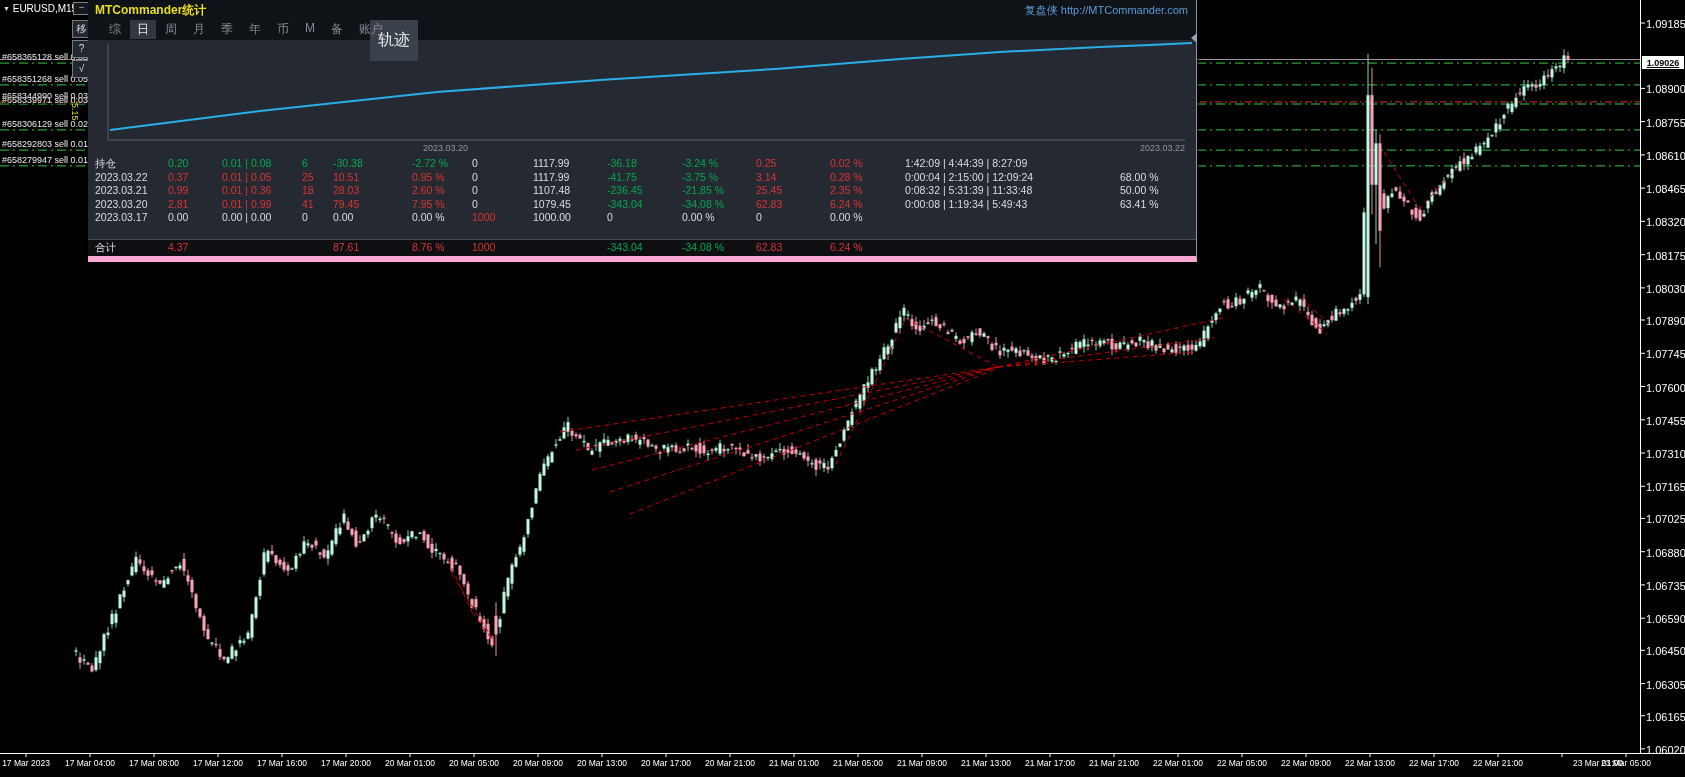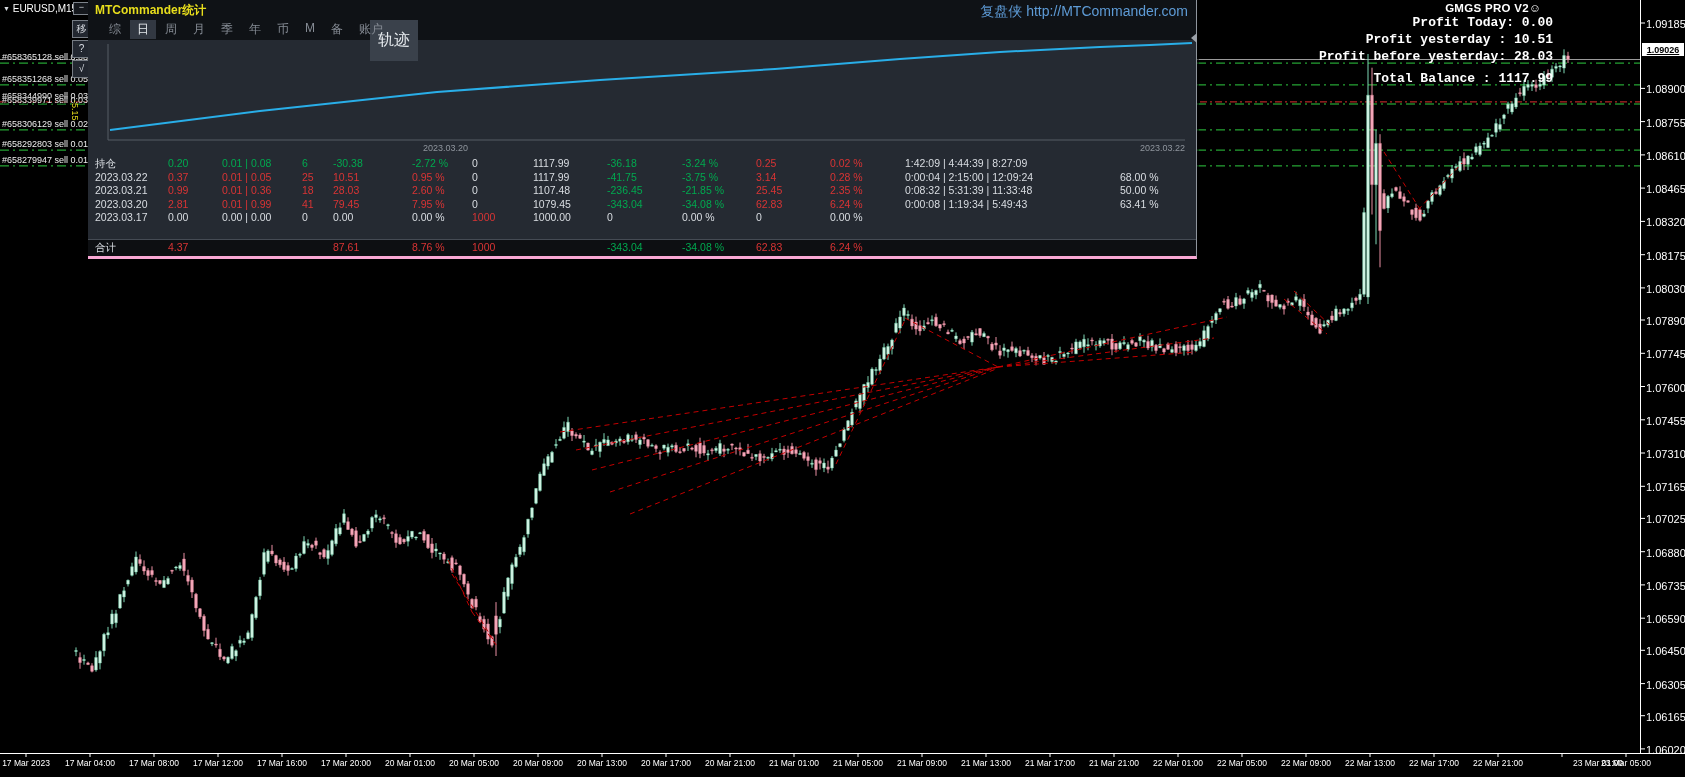--- a/index.html
+++ b/index.html
@@ -24,24 +24,24 @@
   .side-btn{position:absolute;left:72px;width:17px;height:16px;border:1px solid #767c84;background:#222730;
             color:#d8dce2;font-size:10px;line-height:15px;text-align:center;z-index:4;}
   
   .gmgs{position:absolute;right:132px;top:2px;text-align:right;z-index:2;}
   .gmgs .brand{font-size:11.5px;font-weight:bold;color:#fff;padding-right:12px;letter-spacing:.3px;}
   .gmgs .pline{font-family:"Liberation Mono","DejaVu Sans Mono",monospace;font-weight:bold;
                font-size:13px;color:#fff;line-height:17px;white-space:pre;}
   .gmgs .pline.total{margin-top:5px;}
   
   .panel{position:absolute;left:88px;top:0;width:1108px;height:255px;background:#252A32;z-index:5;
-         border-right:1px solid #8f959d;border-bottom:4px solid #f9a8d4;box-shadow:2px 2px 0 rgba(0,0,0,.55);}
+         border-right:1px solid #8f959d;border-bottom:7px solid #f9a8d4;box-shadow:2px 2px 0 rgba(0,0,0,.55);}
   .p-head{position:absolute;left:0;top:0;right:0;height:40px;background:#0F1216;}
   .p-title{position:absolute;left:7px;top:2px;color:#E8DE1C;font-weight:bold;font-size:12px;}
-  .p-link{position:absolute;right:8px;top:3px;color:#5E9BD6;font-size:14px;}
+  .p-link{position:absolute;right:8px;top:3px;color:#5E9BD6;font-size:11px;}
   .p-tabs{position:absolute;left:14px;top:20px;display:flex;z-index:2;}
   .p-tab{color:#868C95;font-size:12px;padding:1px 7px;margin-right:2px;cursor:default;}
   .p-tab.active{background:#323842;color:#E6EAEE;}
   .p-track{position:absolute;left:282px;top:20px;background:#3A414B;color:#E6EAEE;font-size:16px;padding:10px 8px;}
   #equity-svg{position:absolute;left:0;top:0;}
   .p-date{position:absolute;font-size:9px;color:#8F959D;top:143px;white-space:nowrap;}
   .p-collapse{position:absolute;right:-1px;top:33px;width:0;height:0;border-top:5px solid transparent;
               border-bottom:5px solid transparent;border-right:6px solid #9aa0a8;}
   .p-table{position:absolute;left:0;top:157px;width:1108px;}
   .t-row{display:grid;grid-template-columns:73px 54px 80px 31px 79px 60px 61px 74px 75px 74px 74px 75px 215px 1fr;
@@ -95,29 +95,20 @@
       <div class="order-label" style="top:52px">#658365128 sell 0.08</div>
       <div class="order-label" style="top:74px">#658351268 sell 0.05</div>
       <div class="order-label" style="top:91px">#658344990 sell 0.03</div>
       <div class="order-label" style="top:95px">#658339971 sell 0.03</div>
       <div class="order-label" style="top:119px">#658306129 sell 0.02</div>
       <div class="order-label" style="top:139px">#658292803 sell 0.01</div>
       <div class="order-label" style="top:155px">#658279947 sell 0.01</div>
     </div>
   <div class="profit-vert" id="profit-vert" style="left: 80px; top: 100px;">-5.15</div>
 
-  <div class="gmgs">
-    <div class="brand"><span>GMGS PRO V2</span><span>☺</span></div>
-    <div id="gmgs-lines">
-        <div class="pline">Profit Today: 0.00</div>
-        <div class="pline">Profit yesterday : 10.51</div>
-        <div class="pline">Profit before yesterday: 28.03</div>
-      </div>
-    <div class="pline total">Total Balance : 1117.99</div>
-  </div>
 
   <div id="price-labels">
       <div class="price-label" style="top:18px">1.09185</div>
       <div class="price-label" style="top:83px">1.08900</div>
       <div class="price-label" style="top:117px">1.08755</div>
       <div class="price-label" style="top:150px">1.08610</div>
       <div class="price-label" style="top:183px">1.08465</div>
       <div class="price-label" style="top:216px">1.08320</div>
       <div class="price-label" style="top:250px">1.08175</div>
       <div class="price-label" style="top:283px">1.08030</div>
@@ -129,21 +120,21 @@
       <div class="price-label" style="top:481px">1.07165</div>
       <div class="price-label" style="top:513px">1.07025</div>
       <div class="price-label" style="top:547px">1.06880</div>
       <div class="price-label" style="top:580px">1.06735</div>
       <div class="price-label" style="top:613px">1.06590</div>
       <div class="price-label" style="top:645px">1.06450</div>
       <div class="price-label" style="top:679px">1.06305</div>
       <div class="price-label" style="top:711px">1.06165</div>
       <div class="price-label" style="top:744px">1.06020</div>
     </div>
-  <div class="cur-price" id="cur-price" style="top: 43px; text-decoration: underline;">1.09026</div>
+  <div class="cur-price" id="cur-price" style="top: 56px; text-decoration: underline;">1.09026</div>
 
   <div id="time-labels">
       <div class="time-label" style="left:26px;top:758px">17 Mar 2023</div>
       <div class="time-label" style="left:90px;top:758px">17 Mar 04:00</div>
       <div class="time-label" style="left:154px;top:758px">17 Mar 08:00</div>
       <div class="time-label" style="left:218px;top:758px">17 Mar 12:00</div>
       <div class="time-label" style="left:282px;top:758px">17 Mar 16:00</div>
       <div class="time-label" style="left:346px;top:758px">17 Mar 20:00</div>
       <div class="time-label" style="left:410px;top:758px">20 Mar 01:00</div>
       <div class="time-label" style="left:474px;top:758px">20 Mar 05:00</div>

